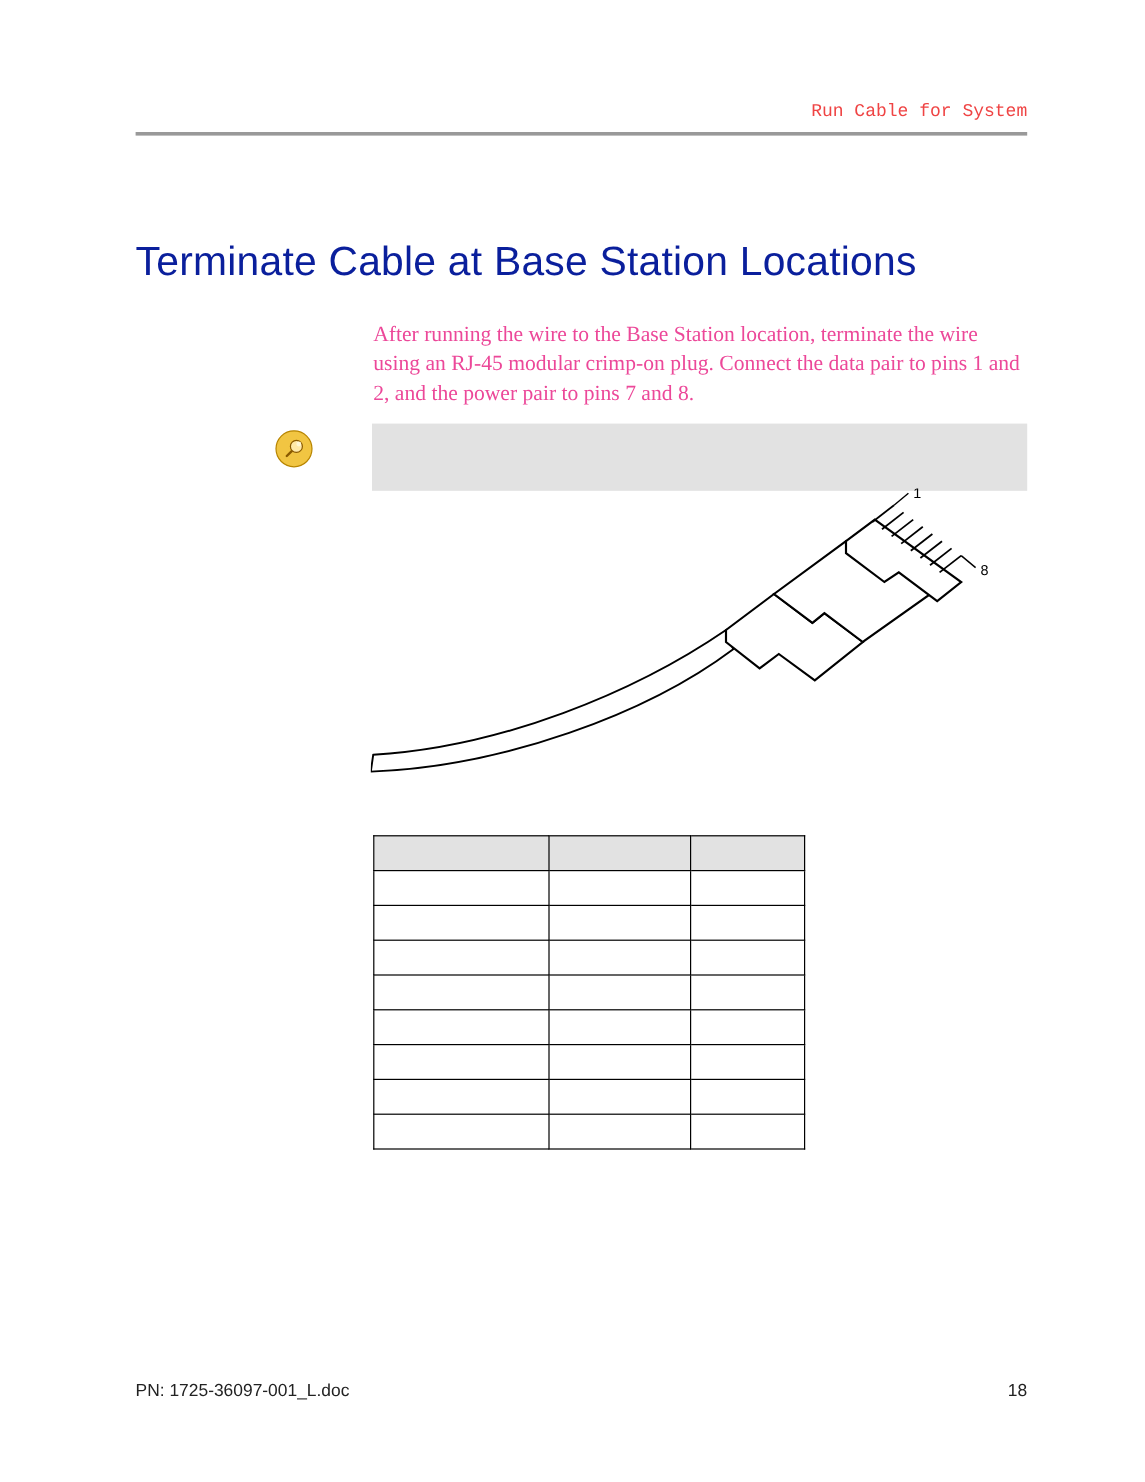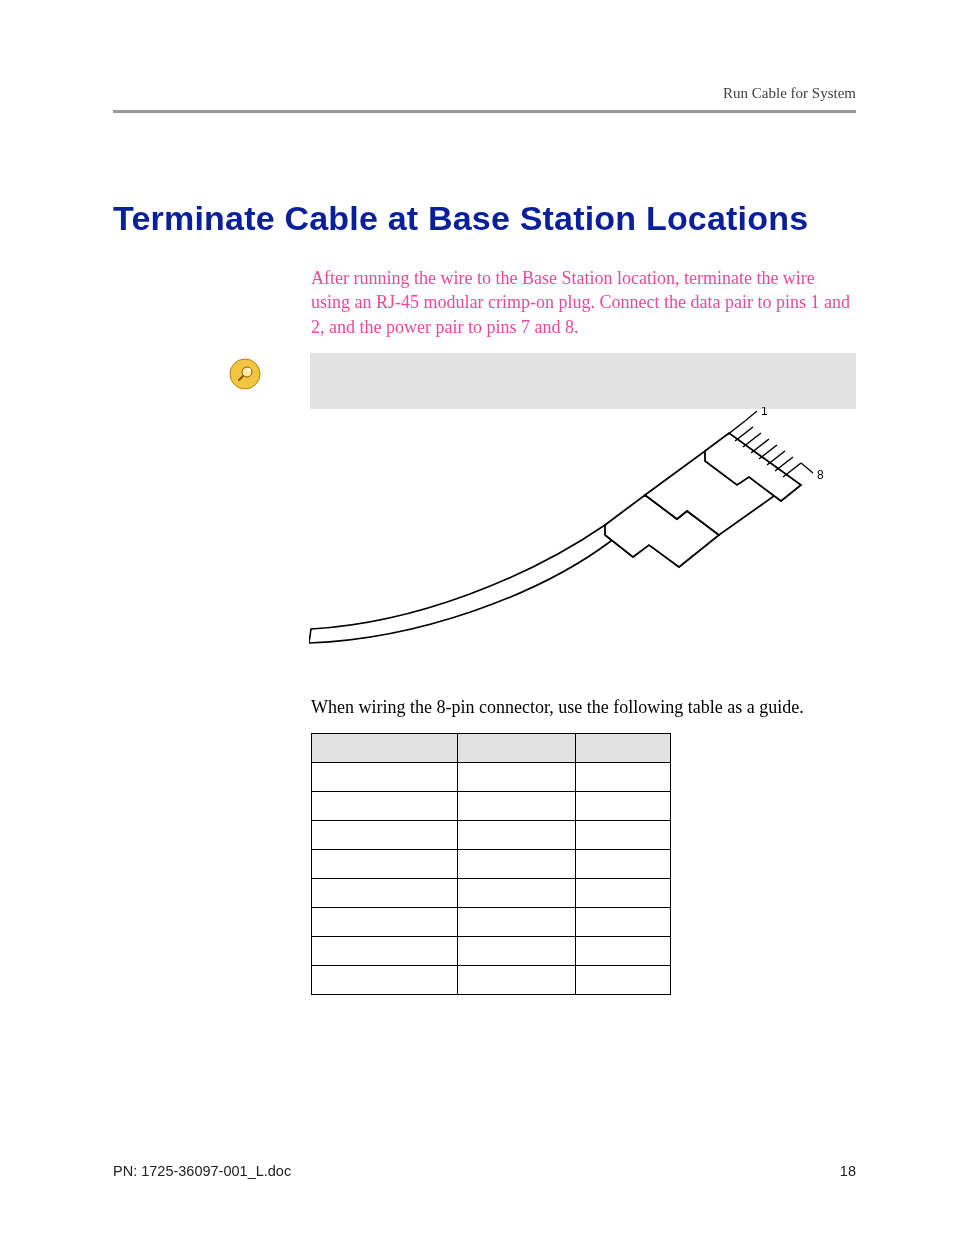--- a/index.html
+++ b/index.html
@@ -1,33 +1,33 @@
 <!DOCTYPE html>
 <html><head>
 <meta charset="utf-8">
 <style>
   html,body{margin:0;padding:0;background:#fff;font-family:"Times New Roman","Book Antiqua",Palatino,serif;color:#000}
   .page{width:954px;height:1235px;position:relative;box-sizing:border-box;padding:85px 98px 0 113px}
-  .hdr{text-align:right;font-family:Liberation Serif, serif;font-size:15px;color:#404040;margin-bottom:8px}
+  .hdr{text-align:right;font-family:Liberation Mono, monospace;font-size:15px;color:#ef4444;margin-bottom:8px}
   .hdr-rule{height:3px;background:#999;margin-bottom:86px}
-  h1{font-family:"Trebuchet MS","Segoe UI",sans-serif;font-weight:700;color:#0a1f9c;font-size:34px;margin:0 0 28px 0;letter-spacing:.2px}
+  h1{font-family:"Trebuchet MS","Segoe UI",sans-serif;font-weight:400;color:#0a1f9c;font-size:34px;margin:0 0 28px 0;letter-spacing:.2px}
   .body-col{margin-left:198px}
   .body-col p{font-size:18px;line-height:1.35;margin:0 0 14px 0;color:#ec4899}
   .note-row{display:flex;align-items:flex-start;margin-left:115px;margin-top:4px}
   .note-icon{width:34px;height:34px;margin-top:4px;flex:0 0 34px}
   .note-box{flex:1;margin-left:48px;background:#e2e2e2;height:56px}
   .figure{margin-left:196px;margin-top:-2px}
   .tbl-wrap{margin-left:198px;margin-top:24px}
   table.pin{border-collapse:collapse;margin-top:14px}
   table.pin th,table.pin td{border:1px solid #000;height:29px;box-sizing:border-box}
   table.pin th{background:#e2e2e2}
   .col-a{width:146px}
   .col-b{width:118px}
   .col-c{width:95px}
-  .footer{position:absolute;left:113px;right:98px;bottom:56px;display:flex;justify-content:space-between;font-family:"Trebuchet MS","Segoe UI",sans-serif;font-size:14.5px;color:#222}
+  .footer{position:absolute;left:113px;right:98px;bottom:68px;display:flex;justify-content:space-between;font-family:"Trebuchet MS","Segoe UI",sans-serif;font-size:14.5px;color:#222}
 </style>
 </head>
 <body>
 
 <div class="page">
 
   <div class="hdr">Run Cable for System</div>
   <div class="hdr-rule"></div>
 
   <h1>Terminate Cable at Base Station Locations</h1>
@@ -71,21 +71,20 @@
       </g>
 
       <line x1="436" y1="14" x2="448" y2="4" stroke="#000" stroke-width="1.2"></line>
       <line x1="492" y1="56" x2="504" y2="66" stroke="#000" stroke-width="1.2"></line>
       <text x="452" y="8" font-family="Arial" font-size="12">1</text>
       <text x="508" y="72" font-family="Arial" font-size="12">8</text>
     </svg>
   </div>
 
   <div class="tbl-wrap">
-    <p style="font-size:18px;line-height:1.35;margin:0">When wiring the 8-pin connector, use the following table as a guide.</p>
     <table class="pin">
       <thead>
         <tr>
           <th class="col-a"></th>
           <th class="col-b"></th>
           <th class="col-c"></th>
         </tr>
       </thead>
       <tbody>
         <tr>

